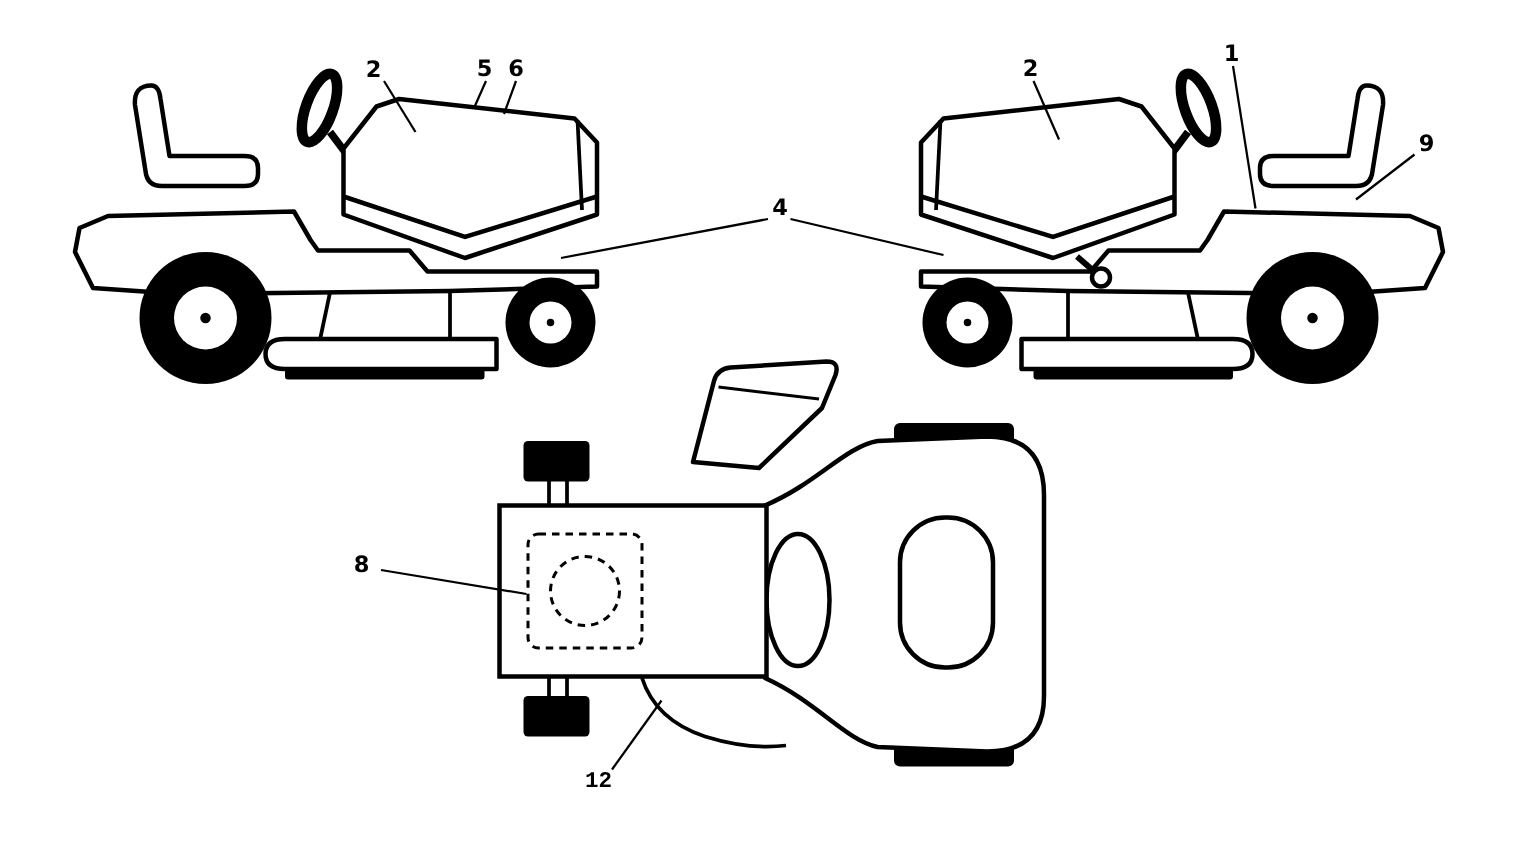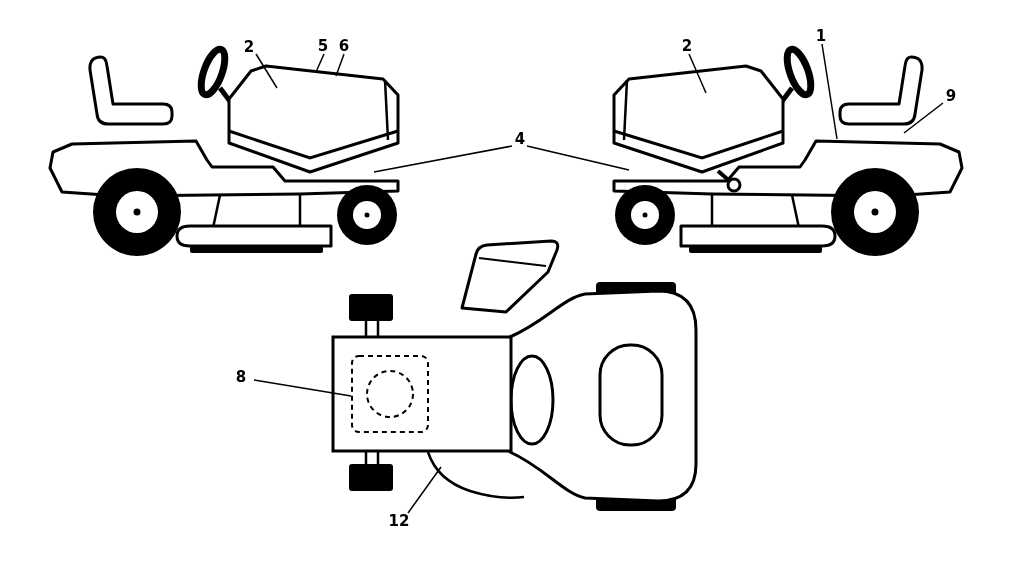--- a/index.html
+++ b/index.html
@@ -118,15 +118,15 @@
   </svg>
 
   <div class="callout" style="left:249px;top:47px;">2</div>
   <div class="callout" style="left:323px;top:46px;">5</div>
   <div class="callout" style="left:344px;top:46px;">6</div>
   <div class="callout" style="left:520px;top:139px;">4</div>
   <div class="callout" style="left:687px;top:46px;">2</div>
   <div class="callout" style="left:821px;top:36px;">1</div>
   <div class="callout" style="left:951px;top:96px;">9</div>
   <div class="callout" style="left:241px;top:377px;">8</div>
-  <div class="callout" style="left:399px;top:521px;">12</div>
+  <div class="callout" style="left:399px;top:521px;font-family:Liberation Mono, monospace;">12</div>
 
 </div>
 
 </body></html>

